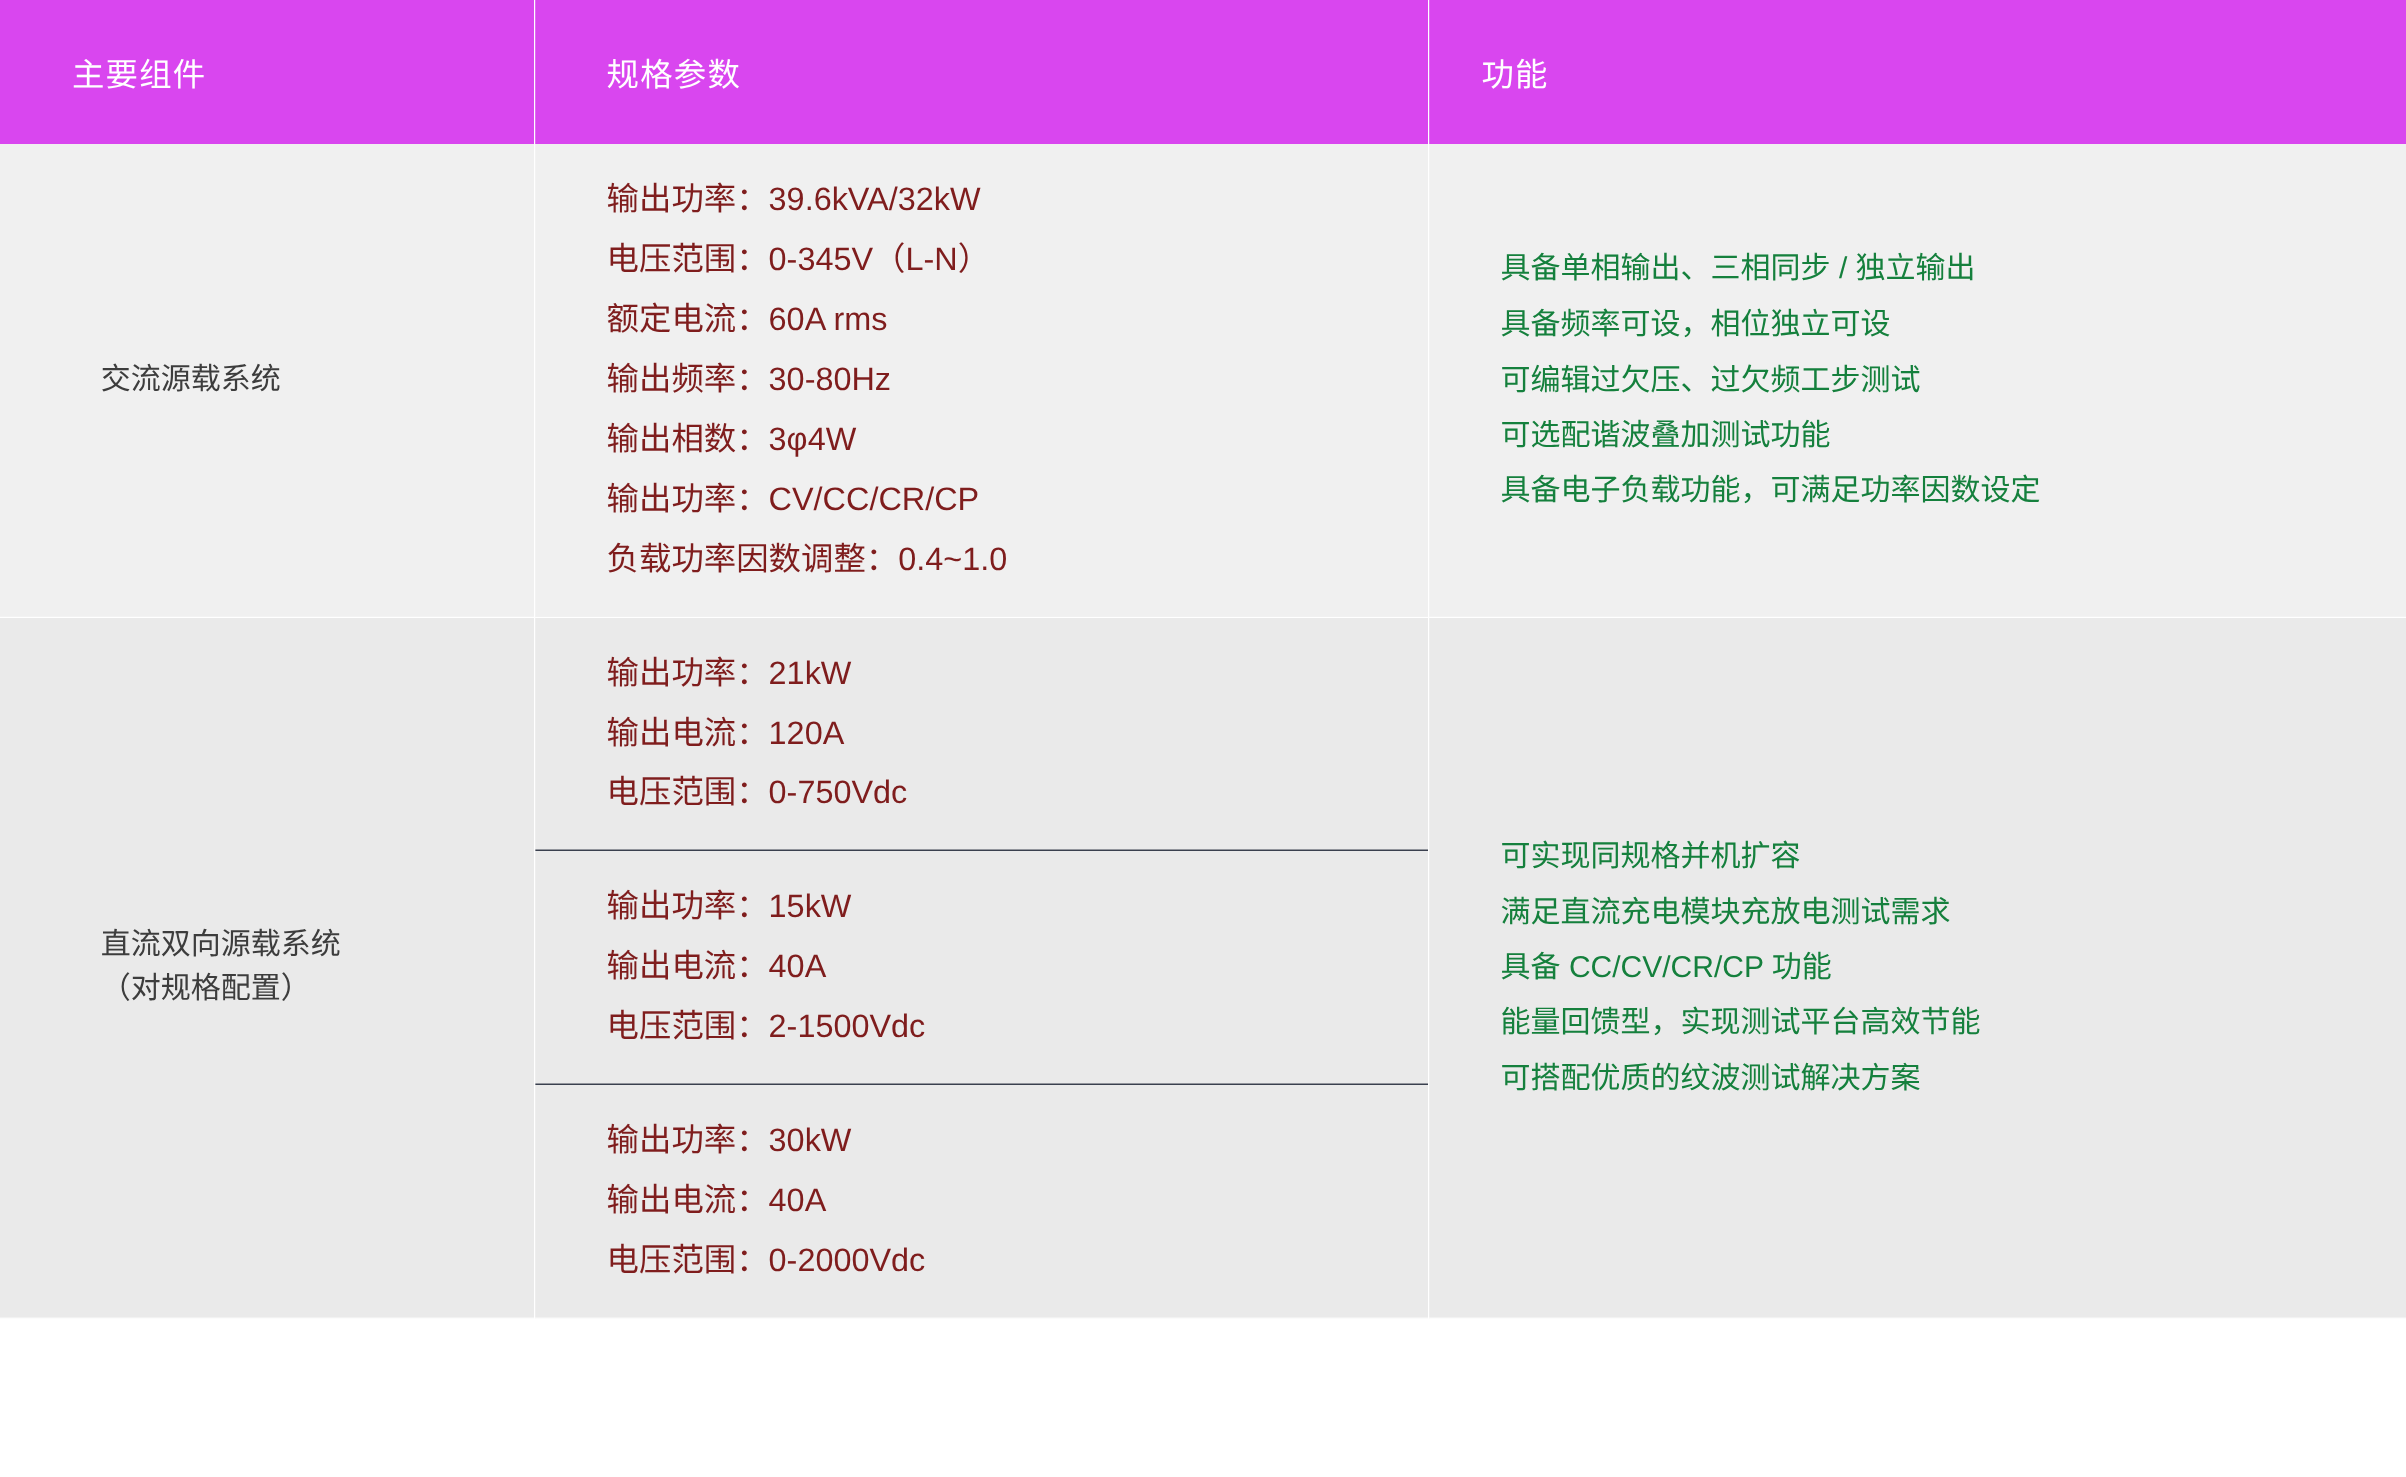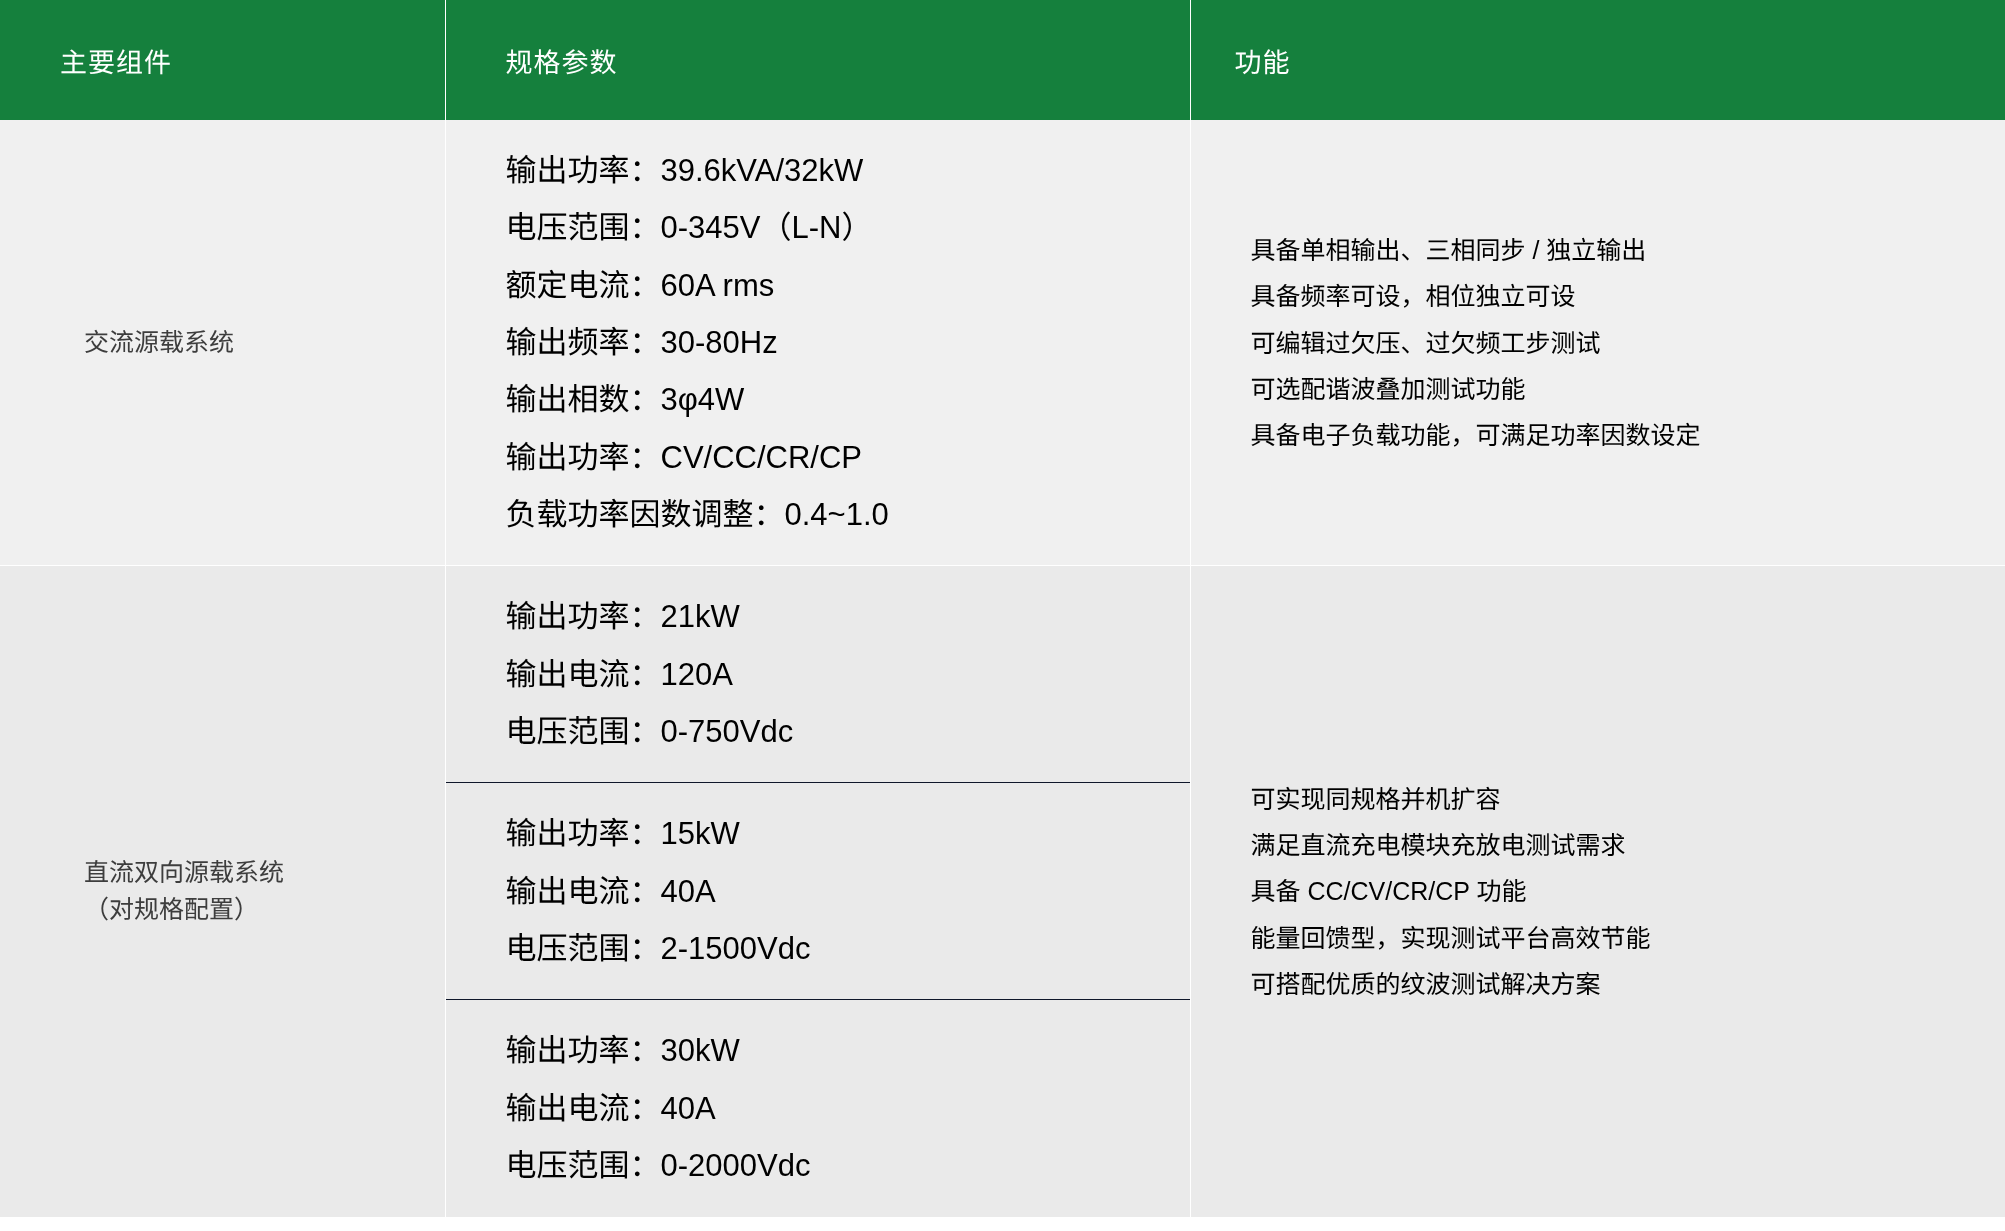--- a/index.html
+++ b/index.html
@@ -19,21 +19,21 @@
     width: 2005px;
     border-collapse: collapse;
     table-layout: fixed;
   }
 
   .spec-table col.c1 { width: 445px; }
   .spec-table col.c2 { width: 745px; }
   .spec-table col.c3 { width: 815px; }
 
   thead th {
-    background: #15803d;
+    background: #d946ef;
     color: #ffffff;
     font-weight: normal;
     font-size: 27px;
     text-align: left;
     padding: 30px 0 30px 60px;
     height: 60px;
     vertical-align: middle;
     border-right: 1px solid #ffffff;
     letter-spacing: 1px;
   }
@@ -67,32 +67,32 @@
   .band-b .col-spec { background: #eaeaea; }
 
   .spec-group {
     padding: 22px 0 22px 60px;
   }
   .spec-group + .spec-group {
     border-top: 1px solid #0f172a;
   }
   .spec-line {
     line-height: 1.85;
-    font-size: 31px;
-    color: #000000;
+    font-size: 27px;
+    color: #7f1d1d;
     white-space: nowrap;
   }
 
   .col-func {
     padding: 24px 30px 24px 60px;
   }
   .func-line {
     line-height: 1.85;
     font-size: 25px;
-    color: #000000;
+    color: #15803d;
     white-space: nowrap;
   }
 
   .row-ac .col-name,
   .row-ac .col-func { vertical-align: middle; }
 
   .row-last td { border-bottom: none; }
 </style>
 </head>
 <body>

